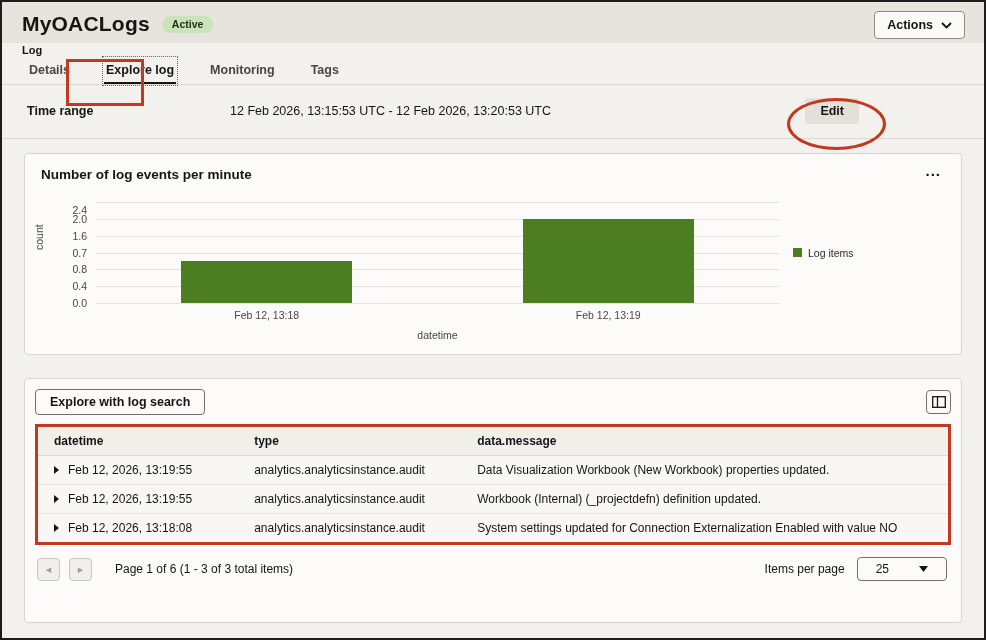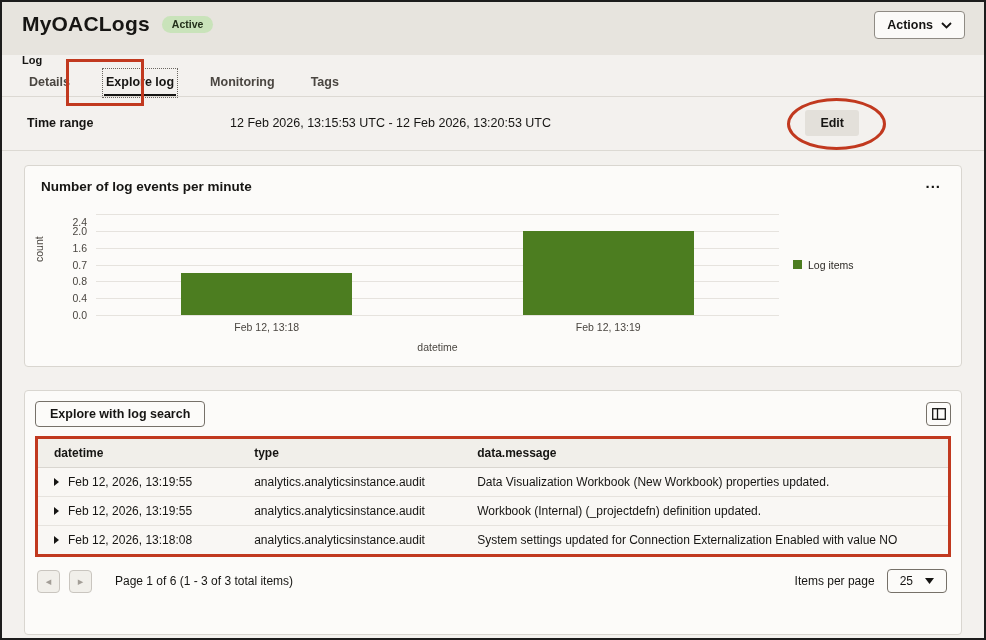--- a/index.html
+++ b/index.html
@@ -6,26 +6,26 @@
   html,body { width:986px; height:640px; }
   body {
     font-family:"Liberation Sans", sans-serif;
     background:#f3f1ee;
     color:#161513;
     border:2px solid #1c1c1c;
     position:relative;
     overflow:hidden;
   }
   
-  .header { background:#e7e4de; padding:10px 20px 9px; position:relative; height:53px; }
+  .header { background:#e7e4de; padding:10px 20px 9px; position:relative; height:41px; }
   .title-row { display:flex; align-items:center; gap:12px; }
   .page-title { font-size:21px; font-weight:bold; letter-spacing:.2px; }
   .status-badge { background:#c9e3ba; color:#23301a; font-size:10.5px; font-weight:bold;
     padding:2px 10px 3px; border-radius:10px; }
-  .subtitle { font-size:11px; font-weight:bold; margin-top:18px; }
+  .subtitle { font-size:11px; font-weight:bold; margin-top:8px; }
   .actions-btn { position:absolute; top:9px; right:19px; background:#fbfaf8;
     border:1px solid #8f8b84; border-radius:4px; padding:6px 12px; font-size:12.5px;
     font-weight:bold; display:flex; align-items:center; gap:8px; cursor:pointer; color:#161513; }
   
   .strip { height:13px; width:100%;
     background:
       repeating-linear-gradient(90deg, rgba(255,255,255,.12) 0 1px, transparent 1px 3px),
       repeating-linear-gradient(100deg,
         #2f6950 0 70px, #3f7d62 70px 95px, #244f3c 95px 150px, #e9c striped 0 0,
         #e9c975 150px 163px, #2a5e46 163px 215px, #8fbfa5 215px 228px,
@@ -89,21 +89,21 @@
     border-top:4px solid transparent; border-bottom:4px solid transparent; margin-right:9px; }
   .col-datetime { width:22%; } .col-type { width:24.5%; } .col-msg { width:53.5%; }
   
   .footer { display:flex; align-items:center; margin-top:12px; padding:0 4px 0 2px; }
   .pg-btn { width:23px; height:23px; border:1px solid #c9c5bf; border-radius:4px;
     background:#f1efea; color:#a39e97; font-size:11px; display:flex; align-items:center;
     justify-content:center; margin-right:9px; cursor:default; }
   .page-text { font-size:12px; margin-left:14px; }
   .ipp { margin-left:auto; display:flex; align-items:center; gap:12px; font-size:12px; }
   .ipp-select { border:1px solid #767169; border-radius:4px; background:#fcfbf9;
-    padding:4px 12px; display:flex; align-items:center; gap:12px; font-size:12px; cursor:pointer; }
+    padding:4px 18px; display:flex; align-items:center; gap:30px; font-size:12px; cursor:pointer; }
 </style>
 </head>
 <body>
 
 <div class="header">
   <div class="title-row">
     <span class="page-title">MyOACLogs</span>
     <span class="status-badge">Active</span>
   </div>
   <div class="subtitle">Log</div>

